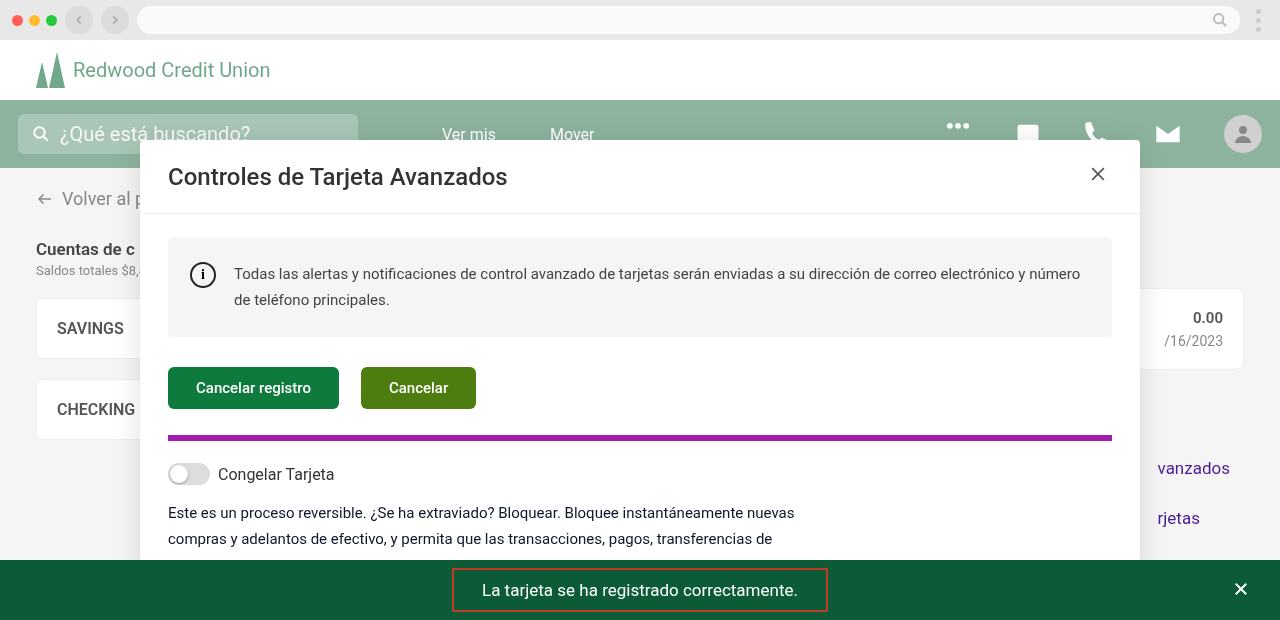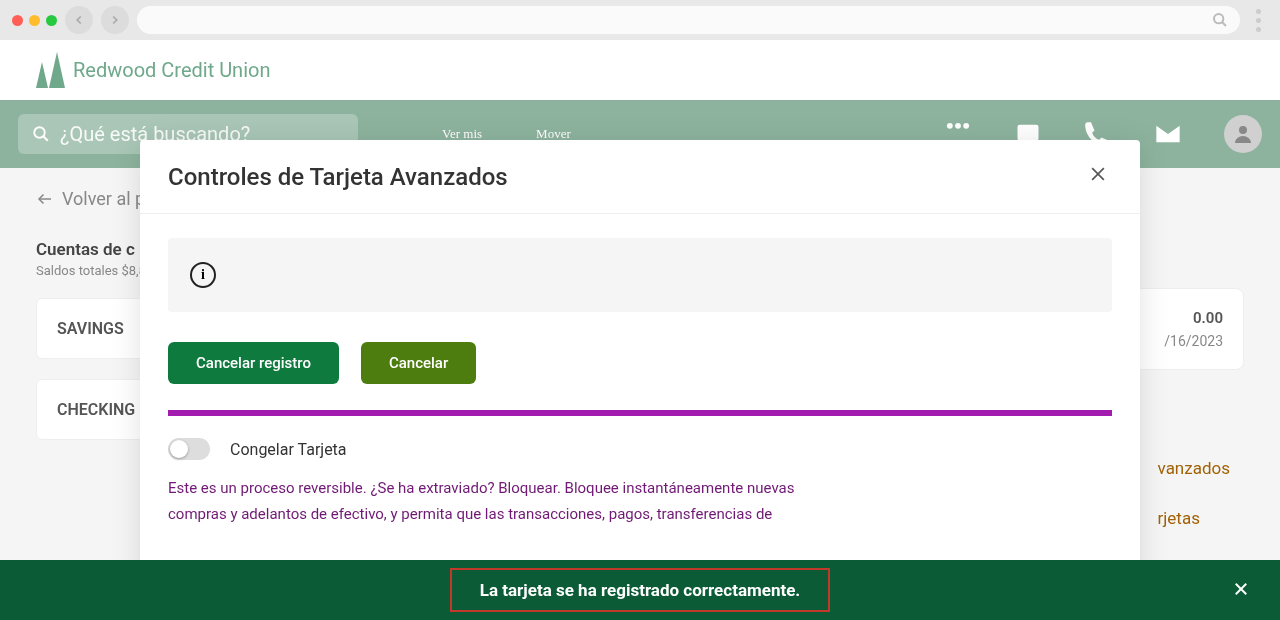--- a/index.html
+++ b/index.html
@@ -23,60 +23,60 @@
 .logo-mark .tri { width: 0; height: 0; border-style: solid; }
 .logo-mark .tri1 { border-width: 0 6px 26px 6px; border-color: transparent transparent #6fa88a transparent; }
 .logo-mark .tri2 { border-width: 0 8px 36px 8px; border-color: transparent transparent #6fa88a transparent; }
 .logo-text { font-size: 20px; font-weight: 400; }
 
 
 .navbar { height: 68px; background: #8db39e; display: flex; align-items: center; padding: 0 18px; gap: 18px; color: #fff; }
 .search-box { width: 340px; height: 40px; background: rgba(255,255,255,0.25); border-radius: 6px; display: flex; align-items: center; padding: 0 14px; gap: 10px; color: #fff; }
 .search-box input { background: transparent; border: none; outline: none; color: #fff; font-size: 20px; flex: 1; }
 .search-box input::placeholder { color: rgba(255,255,255,0.9); }
-.nav-link { font-size: 13px; padding: 0 18px; cursor: pointer; font-family: Liberation Serif, serif; }
+.nav-link { font-size: 16px; padding: 0 18px; cursor: pointer; }
 .nav-spacer { flex: 1; }
 .nav-icon { width: 28px; height: 28px; margin: 0 12px; color: #fff; }
 .avatar { width: 38px; height: 38px; border-radius: 50%; background: #d0d0d0; display: flex; align-items: center; justify-content: center; margin-left: 12px; }
 
 
 .bg-content { padding: 20px 36px; position: relative; }
 .back-link { display: flex; align-items: center; gap: 8px; color: #888; font-size: 18px; margin-bottom: 30px; }
 .accounts-header { color: #555; }
 .accounts-header h3 { font-size: 17px; font-weight: 600; color: #444; }
 .accounts-header .sub { font-size: 13px; color: #888; margin-top: 4px; }
 .account-tile { background: #fff; border: 1px solid #eee; border-radius: 6px; padding: 20px; margin-top: 20px; font-size: 16px; font-weight: 600; color: #555; width: 600px; }
 .right-card { position: absolute; right: 36px; top: 120px; width: 250px; background: #fff; border: 1px solid #eee; border-radius: 8px; padding: 20px; color: #555; font-size: 15px; }
-.right-links { position: absolute; right: 50px; top: 290px; color: #a16207; font-size: 17px; }
+.right-links { position: absolute; right: 50px; top: 290px; color: #4c1d95; font-size: 17px; }
 .right-links div { margin-bottom: 30px; }
 
 
 .modal { position: absolute; left: 140px; top: 140px; width: 1000px; height: 536px; background: #fff; border-radius: 4px; box-shadow: 0 4px 30px rgba(0,0,0,0.12); display: flex; flex-direction: column; }
 .modal-header { display: flex; align-items: center; justify-content: space-between; padding: 20px 28px; border-bottom: 1px solid #eee; }
 .modal-header h2 { font-size: 24px; font-weight: 500; color: #333; }
 .modal-close { font-size: 22px; color: #555; cursor: pointer; padding: 4px; }
 .modal-body { flex: 1; overflow-y: auto; padding: 24px 28px; position: relative; }
 .modal-body::-webkit-scrollbar { width: 8px; }
 .modal-body::-webkit-scrollbar-thumb { background: #ccc; border-radius: 4px; }
 .info-box { background: #f5f5f5; border-radius: 4px; padding: 24px 22px; display: flex; gap: 18px; align-items: flex-start; }
 .info-icon { width: 26px; height: 26px; border-radius: 50%; border: 2px solid #222; display: flex; align-items: center; justify-content: center; font-weight: bold; font-size: 14px; flex-shrink: 0; font-family: serif; }
 .info-text { color: #444; font-size: 15px; line-height: 1.7; }
 .modal-buttons { display: flex; gap: 22px; margin-top: 30px; padding-bottom: 26px; border-bottom: 6px solid #a21caf; }
 .btn { padding: 12px 28px; border-radius: 6px; border: none; font-size: 15px; font-weight: 500; cursor: pointer; }
 .btn-primary { background: #0f7a3e; color: #fff; }
 .btn-secondary { background: #4d7c0f; color: #fff; }
-.toggle-row { display: flex; align-items: center; gap: 20px; margin-top: 22px; }
+.toggle-row { display: flex; align-items: center; gap: 8px; margin-top: 22px; }
 .toggle { width: 42px; height: 22px; background: #ddd; border-radius: 11px; position: relative; cursor: pointer; }
 .toggle::after { content: ""; position: absolute; left: 2px; top: 2px; width: 18px; height: 18px; background: #fff; border-radius: 50%; box-shadow: 0 1px 3px rgba(0,0,0,0.3); }
 .toggle-label { font-size: 16px; color: #333; }
-.toggle-desc { margin-top: 16px; color: #701a75; font-size: 15px; line-height: 1.7; max-width: 640px; }
+.toggle-desc { margin-top: 16px; color: #0f172a; font-size: 15px; line-height: 1.7; max-width: 640px; }
 
 
 .toast { position: absolute; left: 0; right: 0; bottom: 0; height: 60px; background: #0b5c36; display: flex; align-items: center; justify-content: center; color: #fff; }
-.toast-msg { border: 2px solid #c0392b; padding: 10px 28px; font-size: 17px; font-weight: bold; }
+.toast-msg { border: 2px solid #c0392b; padding: 10px 28px; font-size: 17px; }
 .toast-close { position: absolute; right: 30px; font-size: 22px; cursor: pointer; color: #fff; }
 </style>
 </head>
 <body>
 
 <div class="browser-bar">
   <div class="traffic-lights">
     <span class="tl-red"></span>
       <span class="tl-yellow"></span>
       <span class="tl-green"></span>
@@ -179,20 +179,21 @@
     <div class="modal-close">
       <svg width="20" height="20" viewBox="0 0 24 24" fill="none" stroke="currentColor" stroke-width="2">
           <line x1="5" y1="5" x2="19" y2="19"></line>
           <line x1="19" y1="5" x2="5" y2="19"></line>
         </svg>
     </div>
   </div>
   <div class="modal-body">
     <div class="info-box">
       <div class="info-icon">i</div>
+      <div class="info-text">Todas las alertas y notificaciones de control avanzado de tarjetas serán enviadas a su dirección de correo electrónico y número de teléfono principales.</div>
     </div>
     <div class="modal-buttons">
       <button class="btn btn-primary">Cancelar registro</button>
       <button class="btn btn-secondary">Cancelar</button>
     </div>
     <div class="toggle-row">
       <div class="toggle"></div>
       <div class="toggle-label">Congelar Tarjeta</div>
     </div>
     <div class="toggle-desc">Este es un proceso reversible. ¿Se ha extraviado? Bloquear. Bloquee instantáneamente nuevas compras y adelantos de efectivo, y permita que las transacciones, pagos, transferencias de</div>

